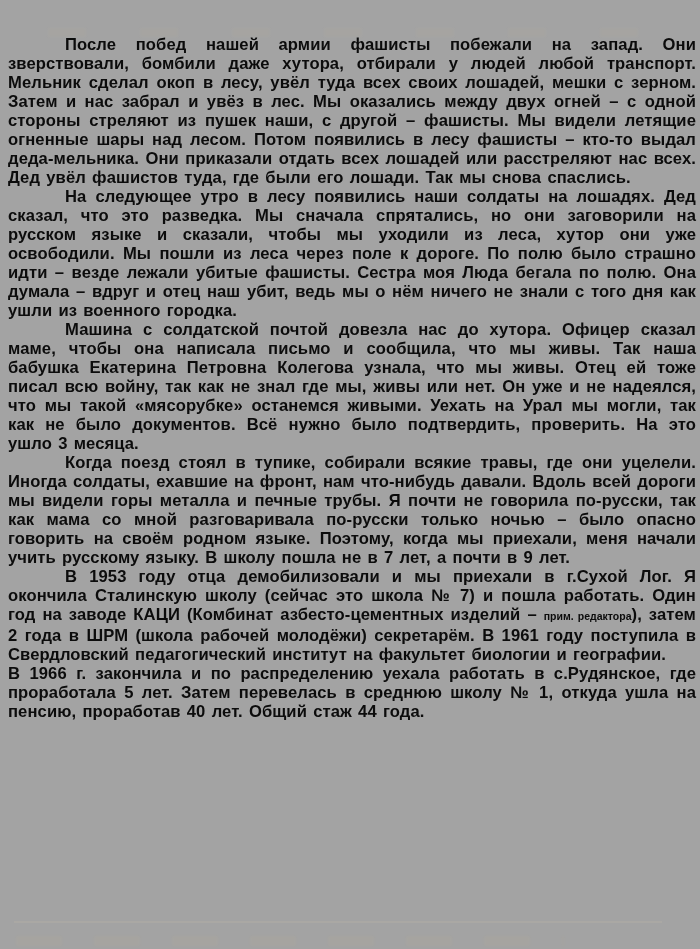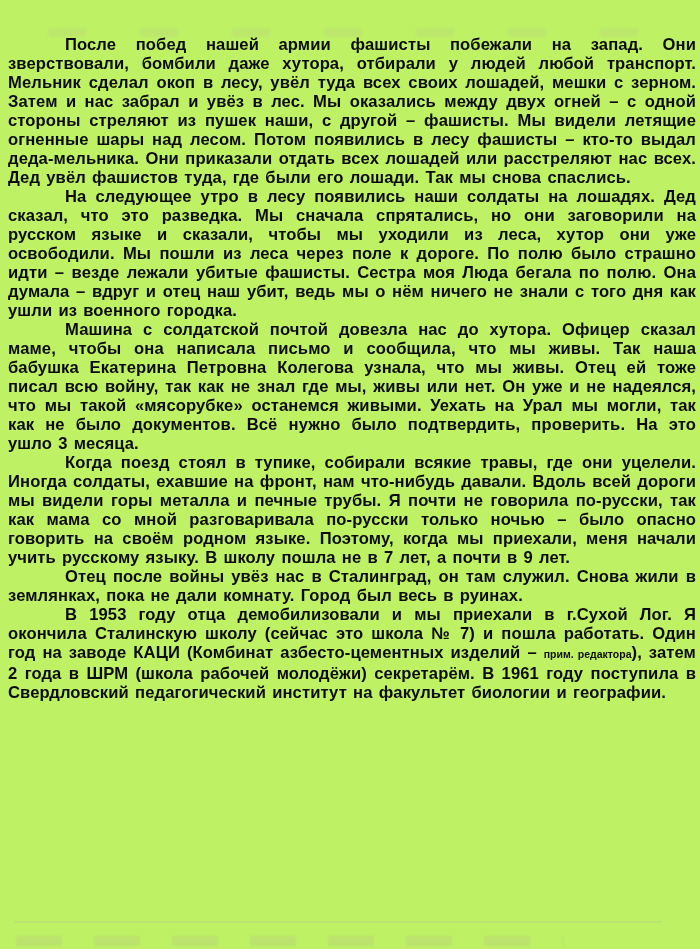--- a/index.html
+++ b/index.html
@@ -4,21 +4,21 @@
 <style>
   html, body {
     margin: 0;
     padding: 0;
     background: #ffffff;
   }
   .page {
     position: relative;
     width: 700px;
     height: 949px;
-    background: #bef264;
+    background: #a3a3a3;
     overflow: hidden;
     font-family: "Liberation Sans", "DejaVu Sans", sans-serif;
   }
   .content {
     position: absolute;
     top: 35px;
     left: 8px;
     width: 688px;
     color: #0c0c0c;
     font-size: 16.6px;
@@ -78,22 +78,22 @@
 
 <div class="page">
 
   <div class="ghost ghost-top"></div>
 
   <div class="content">
     <p class="para indent">После побед нашей армии фашисты побежали на запад. Они зверствовали, бомбили даже хутора, отбирали у людей любой транспорт. Мельник сделал окоп в лесу, увёл туда всех своих лошадей, мешки с зерном. Затем и нас забрал и увёз в лес. Мы оказались между двух огней – с одной стороны стреляют из пушек наши, с другой – фашисты. Мы видели летящие огненные шары над лесом. Потом появились в лесу фашисты – кто-то выдал деда-мельника. Они приказали отдать всех лошадей или расстреляют нас всех. Дед увёл фашистов туда, где были его лошади. Так мы снова спаслись.</p>
     <p class="para indent">На следующее утро в лесу появились наши солдаты на лошадях. Дед сказал, что это разведка. Мы сначала спрятались, но они заговорили на русском языке и сказали, чтобы мы уходили из леса, хутор они уже освободили. Мы пошли из леса через поле к дороге. По полю было страшно идти – везде лежали убитые фашисты. Сестра моя Люда бегала по полю. Она думала – вдруг и отец наш убит, ведь мы о нём ничего не знали с того дня как ушли из военного городка.</p>
     <p class="para indent">Машина с солдатской почтой довезла нас до хутора. Офицер сказал маме, чтобы она написала письмо и сообщила, что мы живы. Так наша бабушка Екатерина Петровна Колегова узнала, что мы живы. Отец ей тоже писал всю войну, так как не знал где мы, живы или нет. Он уже и не надеялся, что мы такой «мясорубке» останемся живыми. Уехать на Урал мы могли, так как не было документов. Всё нужно было подтвердить, проверить. На это ушло 3 месяца.</p>
     <p class="para indent">Когда поезд стоял в тупике, собирали всякие травы, где они уцелели. Иногда солдаты, ехавшие на фронт, нам что-нибудь давали. Вдоль всей дороги мы видели горы металла и печные трубы. Я почти не говорила по-русски, так как мама со мной разговаривала по-русски только ночью – было опасно говорить на своём родном языке. Поэтому, когда мы приехали, меня начали учить русскому языку. В школу пошла не в 7 лет, а почти в 9 лет.</p>
-    <p class="para indent">Отец после войны увёз нас в Сталинград, он там служил. Снова жили в землянках, пока не дали комнату. Город был весь в руинах.</p>
     <p class="para indent">
       <span>В 1953 году отца демобилизовали и мы приехали в г.Сухой Лог. Я окончила Сталинскую школу (сейчас это школа № 7) и пошла работать. Один год на заводе КАЦИ (Комбинат азбесто-цементных изделий – </span><span class="small-note">прим. редактора</span><span>), затем 2 года в ШРМ (школа рабочей молодёжи) секретарём. В 1961 году поступила в Свердловский педагогический институт на факультет биологии и географии.</span>
     </p>
+    <p class="para">В 1966 г. закончила и по распределению уехала работать в с.Рудянское, где проработала 5 лет. Затем перевелась в среднюю школу № 1, откуда ушла на пенсию, проработав 40 лет. Общий стаж 44 года.</p>
   </div>
 
   <div class="ghost ghost-line"></div>
   <div class="ghost ghost-bottom"></div>
 
 </div>
 
 </body></html>

